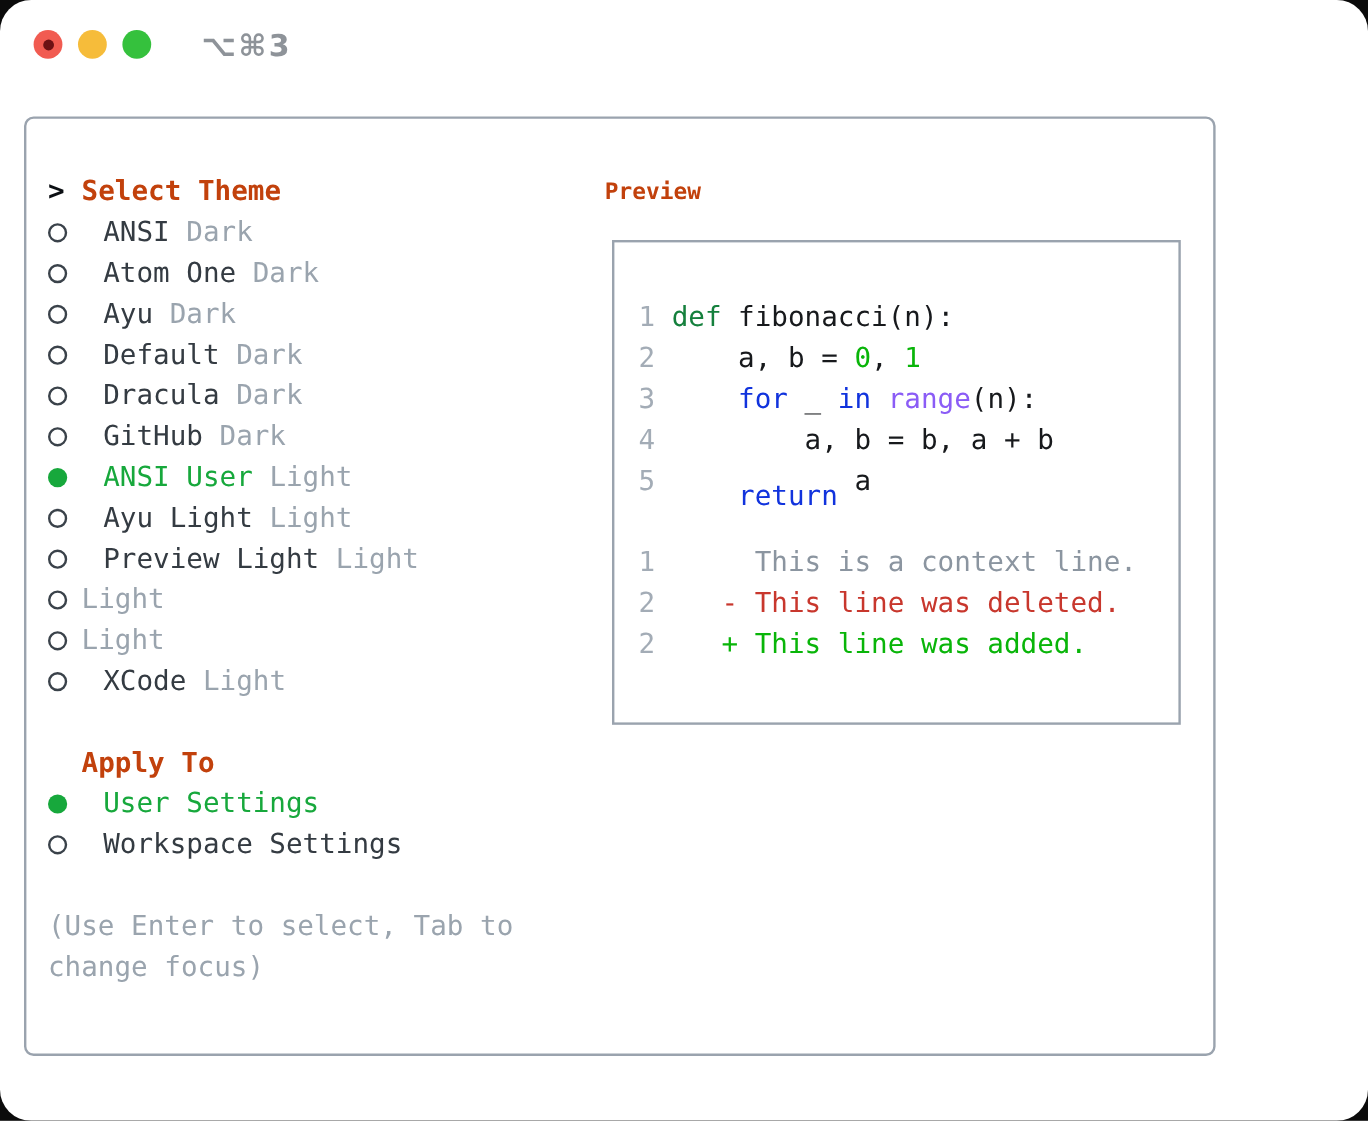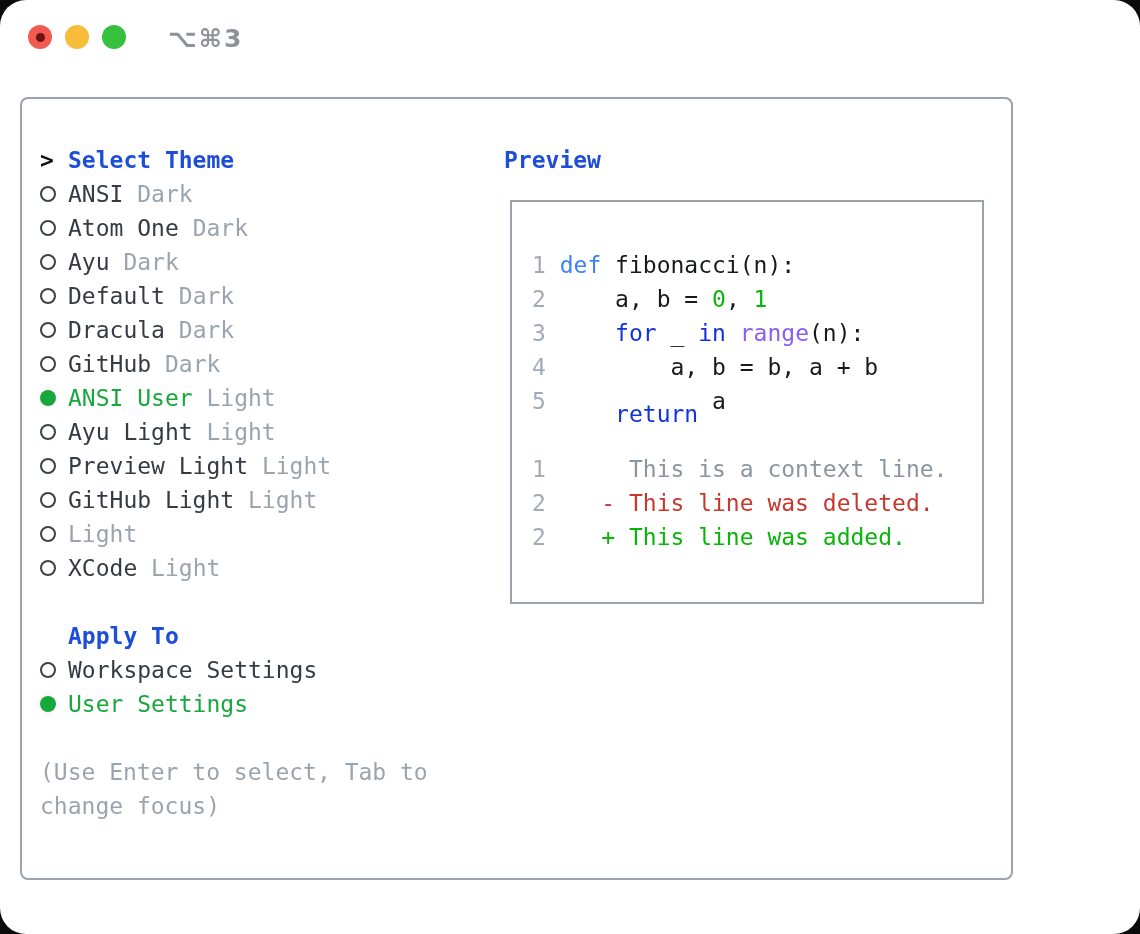--- a/index.html
+++ b/index.html
@@ -25,29 +25,29 @@
   
   .panel{
     position:absolute;left:20px;top:97px;width:989px;height:779px;
     border:2px solid #9aa3ae;border-radius:8px;background:#fff;
   }
   .left-col{position:absolute;left:18px;top:44px;font-size:23px;}
   .row{display:flex;align-items:center;height:34px;white-space:pre;}
   .pre{width:28px;display:flex;align-items:center;flex:none;}
   .radio{width:12px;height:12px;border:2px solid #3a424a;border-radius:50%;box-sizing:content-box;}
   .radio.sel{width:16px;height:16px;border:none;background:#17a83c;}
-  .heading-txt{font-weight:bold;color:#1d4ed8;}
+  .heading-txt{font-weight:bold;color:#c2410c;}
   .prompt{font-weight:bold;color:#0c0f13;}
-  .tname{color:#343b42;}
+  .tname{color:#343b42;margin-left:18px;}
   .tname.sel{color:#17a83c;}
   .variant{color:#9aa4ae;}
   .spacer{height:34px;}
   .hint{width:430px;line-height:34px;color:#9aa4ae;white-space:normal;margin-top:0;}
   
-  .preview-head{position:absolute;left:482px;top:44px;height:34px;display:flex;align-items:center;font-size:23px;}
+  .preview-head{position:absolute;left:482px;top:44px;height:34px;display:flex;align-items:center;font-size:19px;}
   .preview-box{
     position:absolute;left:488px;top:101px;width:474px;height:404px;
     border:2px solid #9aa3ae;background:#fff;box-sizing:border-box;
     padding:46px 0 0 20px;overflow:hidden;
   }
   .cl{height:34px;display:flex;align-items:center;white-space:pre;font-size:23px;}
   .ln{color:#a3acb6;}
 </style>
 </head>
 <body>
@@ -74,49 +74,49 @@
       <div id="theme-list">
           <div class="row"><span class="pre"><span class="radio"></span></span><span class="tname">ANSI </span><span class="variant">Dark</span></div>
           <div class="row"><span class="pre"><span class="radio"></span></span><span class="tname">Atom One </span><span class="variant">Dark</span></div>
           <div class="row"><span class="pre"><span class="radio"></span></span><span class="tname">Ayu </span><span class="variant">Dark</span></div>
           <div class="row"><span class="pre"><span class="radio"></span></span><span class="tname">Default </span><span class="variant">Dark</span></div>
           <div class="row"><span class="pre"><span class="radio"></span></span><span class="tname">Dracula </span><span class="variant">Dark</span></div>
           <div class="row"><span class="pre"><span class="radio"></span></span><span class="tname">GitHub </span><span class="variant">Dark</span></div>
           <div class="row"><span class="pre"><span class="radio sel"></span></span><span class="tname sel">ANSI User </span><span class="variant">Light</span></div>
           <div class="row"><span class="pre"><span class="radio"></span></span><span class="tname">Ayu Light </span><span class="variant">Light</span></div>
           <div class="row"><span class="pre"><span class="radio"></span></span><span class="tname">Preview Light </span><span class="variant">Light</span></div>
-          <div class="row"><span class="pre"><span class="radio"></span></span><span class="tname">GitHub Light </span><span class="variant">Light</span></div>
+          <div class="row"><span class="pre"><span class="radio"></span></span><span class="variant">Light</span></div>
           <div class="row"><span class="pre"><span class="radio"></span></span><span class="variant">Light</span></div>
           <div class="row"><span class="pre"><span class="radio"></span></span><span class="tname">XCode </span><span class="variant">Light</span></div>
         </div>
 
       <div class="spacer"></div>
 
       <div class="row">
         <span class="pre"></span>
         <span class="heading-txt">Apply To</span>
       </div>
 
       <div id="apply-list">
+          <div class="row"><span class="pre"><span class="radio sel"></span></span><span class="tname sel">User Settings</span></div>
           <div class="row"><span class="pre"><span class="radio"></span></span><span class="tname">Workspace Settings</span></div>
-          <div class="row"><span class="pre"><span class="radio sel"></span></span><span class="tname sel">User Settings</span></div>
         </div>
 
       <div class="spacer"></div>
 
       <div class="hint">(Use Enter to select, Tab to change focus)</div>
     </div>
 
     <div class="preview-head">
       <span class="heading-txt">Preview</span>
     </div>
 
     <div class="preview-box">
       <div id="code-lines">
-          <div class="cl"><span class="ln">1 </span><span style="color: #3b82f6; text-align: center;">def</span><span style="color: rgb(23, 25, 28);"> fibonacci(n):</span></div>
+          <div class="cl"><span class="ln">1 </span><span style="color: #15803d; text-align: center;">def</span><span style="color: rgb(23, 25, 28);"> fibonacci(n):</span></div>
           <div class="cl"><span class="ln">2 </span><span style="color: rgb(23, 25, 28);">    a, b = </span><span style="color: rgb(9, 181, 9);">0</span><span style="color: rgb(23, 25, 28);">, </span><span style="color: rgb(9, 181, 9);">1</span></div>
           <div class="cl"><span class="ln">3 </span><span style="color: rgb(23, 25, 28);">    </span><span style="color: rgb(17, 51, 221);">for</span><span style="color: rgb(23, 25, 28);"> _ </span><span style="color: rgb(17, 51, 221);">in</span><span style="color: rgb(23, 25, 28);"> </span><span style="color: #8b5cf6;">range</span><span style="color: rgb(23, 25, 28);">(n):</span></div>
           <div class="cl"><span class="ln">4 </span><span style="color: rgb(23, 25, 28);">        a, b = b, a + b</span></div>
           <div class="cl"><span class="ln">5 </span><span style="color: rgb(23, 25, 28);">    </span><span style="color: rgb(17, 51, 221); margin-top: 26px;">return</span><span style="color: rgb(23, 25, 28);"> a</span></div>
           <div class="cl"><span class="ln"></span></div>
           <div class="cl"><span class="ln">1 </span><span style="color: rgb(139, 149, 160);">     This is a context line.</span></div>
           <div class="cl"><span class="ln">2 </span><span style="color: rgb(200, 55, 45);">   - This line was deleted.</span></div>
           <div class="cl"><span class="ln">2 </span><span style="color: rgb(9, 181, 9);">   + This line was added.</span></div>
         </div>
     </div>

